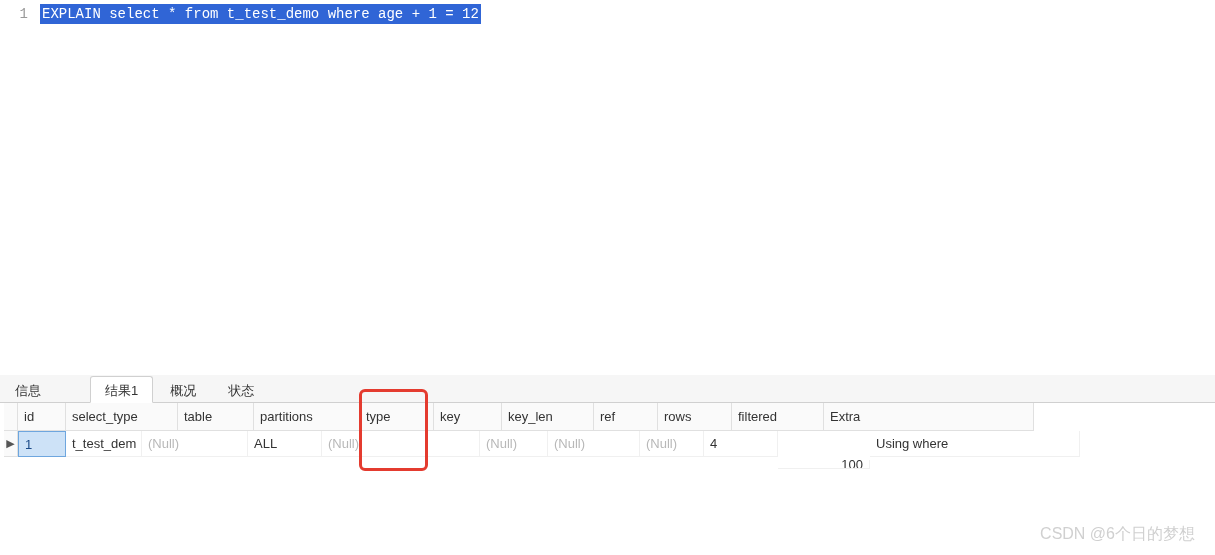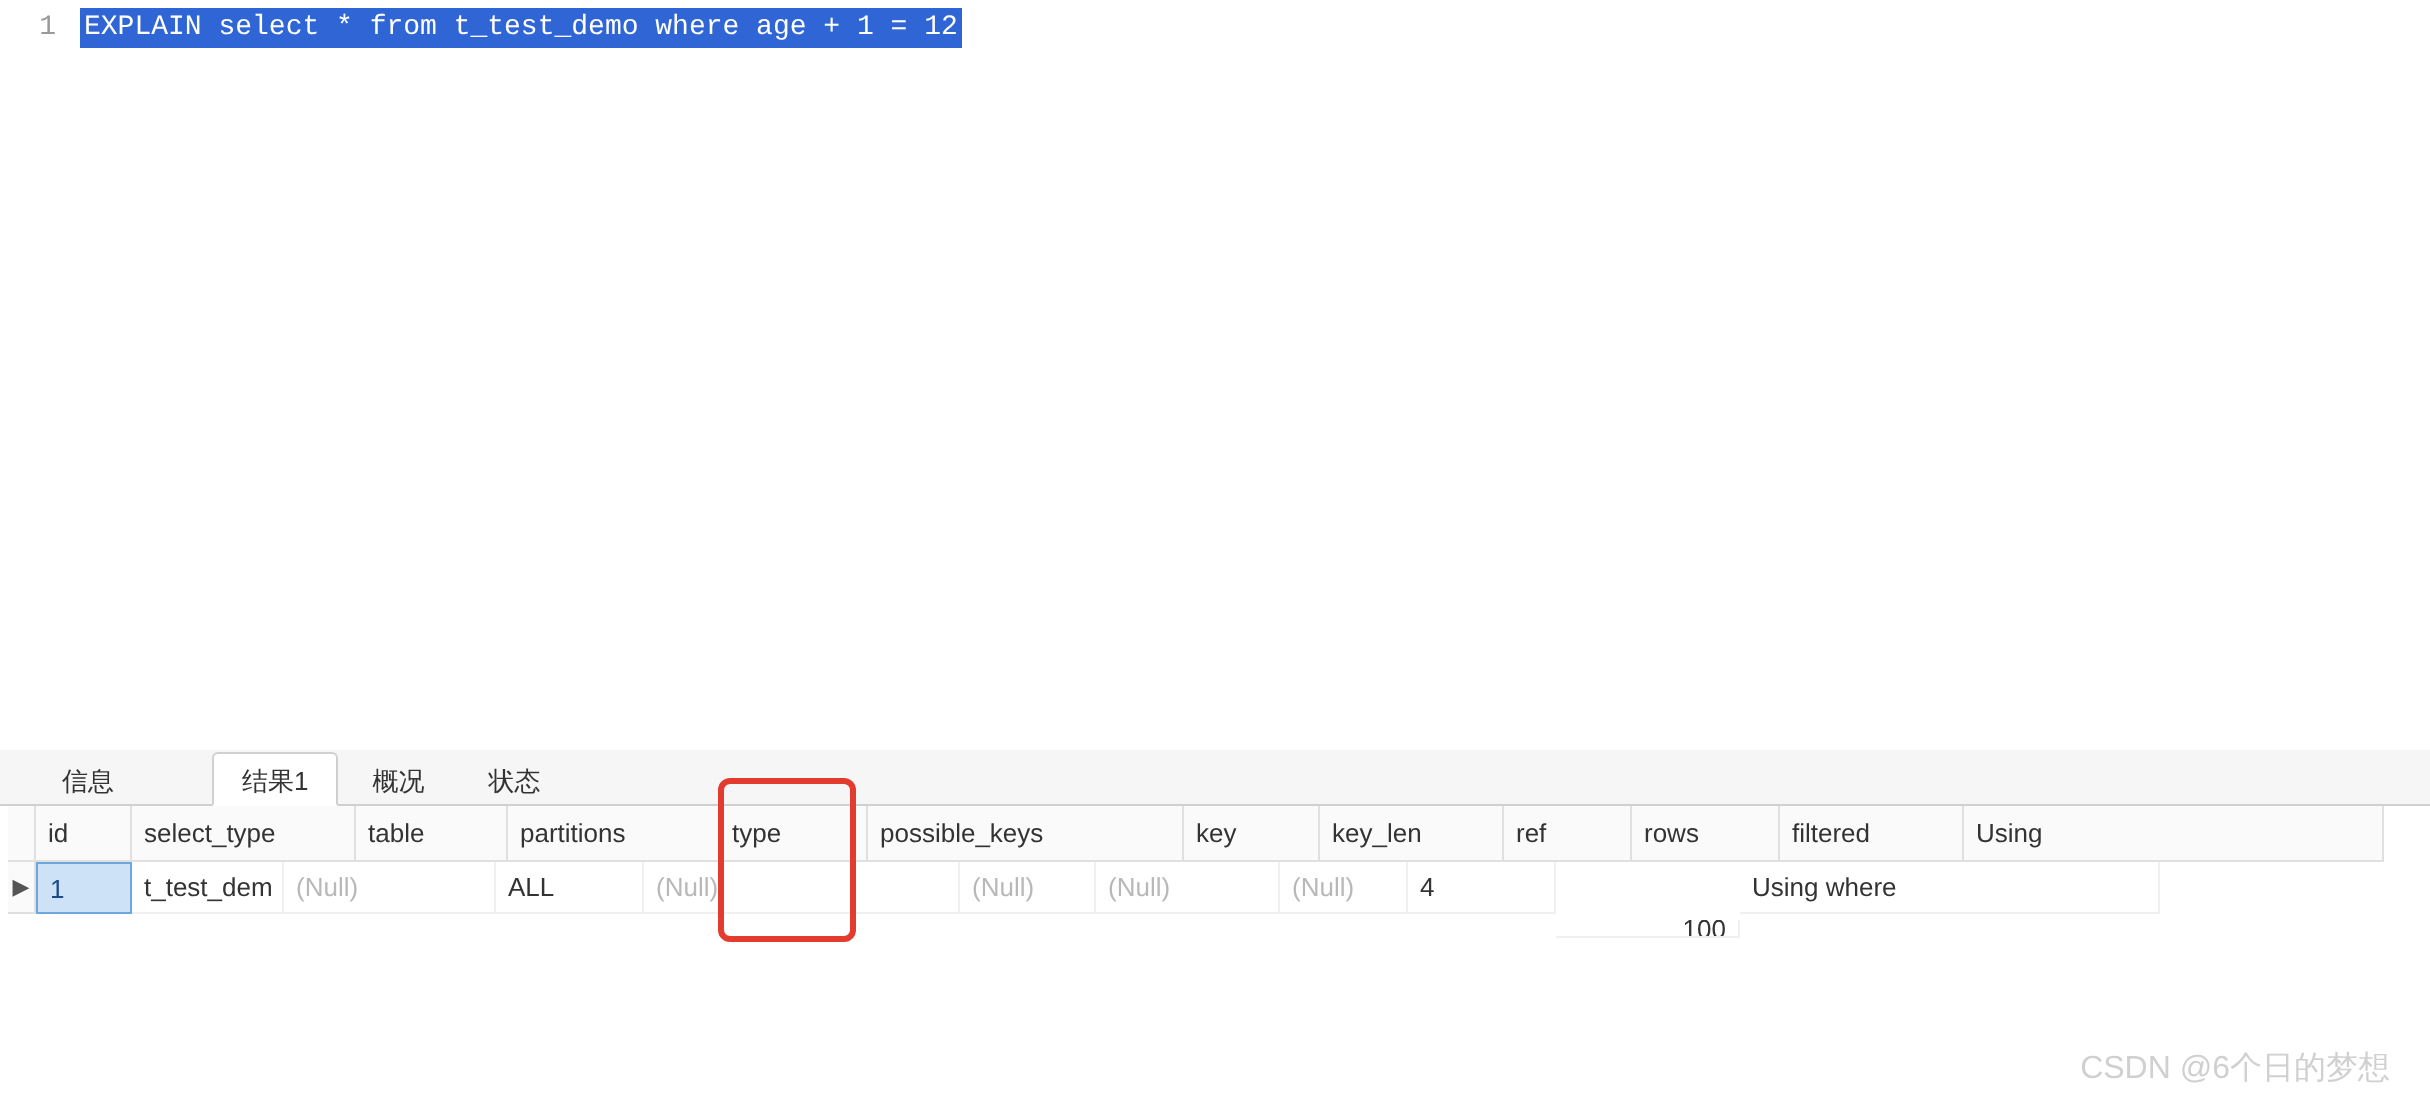--- a/index.html
+++ b/index.html
@@ -44,21 +44,21 @@
       background: #3065d6;
       color: #fff;
       padding: 0 2px;
       display: inline-block;
     }
     .tabs-bar {
       display: flex;
       border-bottom: 1px solid #d0d0d0;
       background: #f6f6f6;
       height: 28px;
-      padding-left: 16px;
+      padding-left: 0;
     }
     .tab {
       padding: 5px 14px 4px 14px;
       border: 1px solid transparent;
       border-bottom: none;
       cursor: pointer;
       color: #333;
       margin-right: 2px;
       position: relative;
       top: 1px;
@@ -170,27 +170,26 @@
 
 <div class="result-grid">
   <div class="grid-container">
     <div class="table-header-row">
       <div class="row-indicator header"></div>
       <div class="hcell" style="width:48px">id</div>
       <div class="hcell" style="width:112px">select_type</div>
       <div class="hcell" style="width:76px">table</div>
       <div class="hcell" style="width:106px">partitions</div>
       <div class="hcell" style="width:74px">type</div>
-      <div class="hcell" style="width:158px">possible_keys</div>
       <div class="hcell" style="width:68px">key</div>
       <div class="hcell" style="width:92px">key_len</div>
       <div class="hcell" style="width:64px">ref</div>
       <div class="hcell" style="width:74px">rows</div>
       <div class="hcell" style="width:92px">filtered</div>
-      <div class="hcell" style="width:210px">Using</div>
+      <div class="hcell" style="width:210px">Extra</div>
     </div>
 
     <div class="table-data-row">
       <div class="row-indicator">▶</div>
       <div class="dcell cell-selected" style="width:48px">1</div>
       <div class="dcell" style="width:76px">t_test_dem</div>
       <div class="dcell null-val" style="width:106px">(Null)</div>
       <div class="dcell" style="width:74px">ALL</div>
       <div class="dcell null-val" style="width:158px">(Null)</div>
       <div class="dcell null-val" style="width:68px">(Null)</div>

